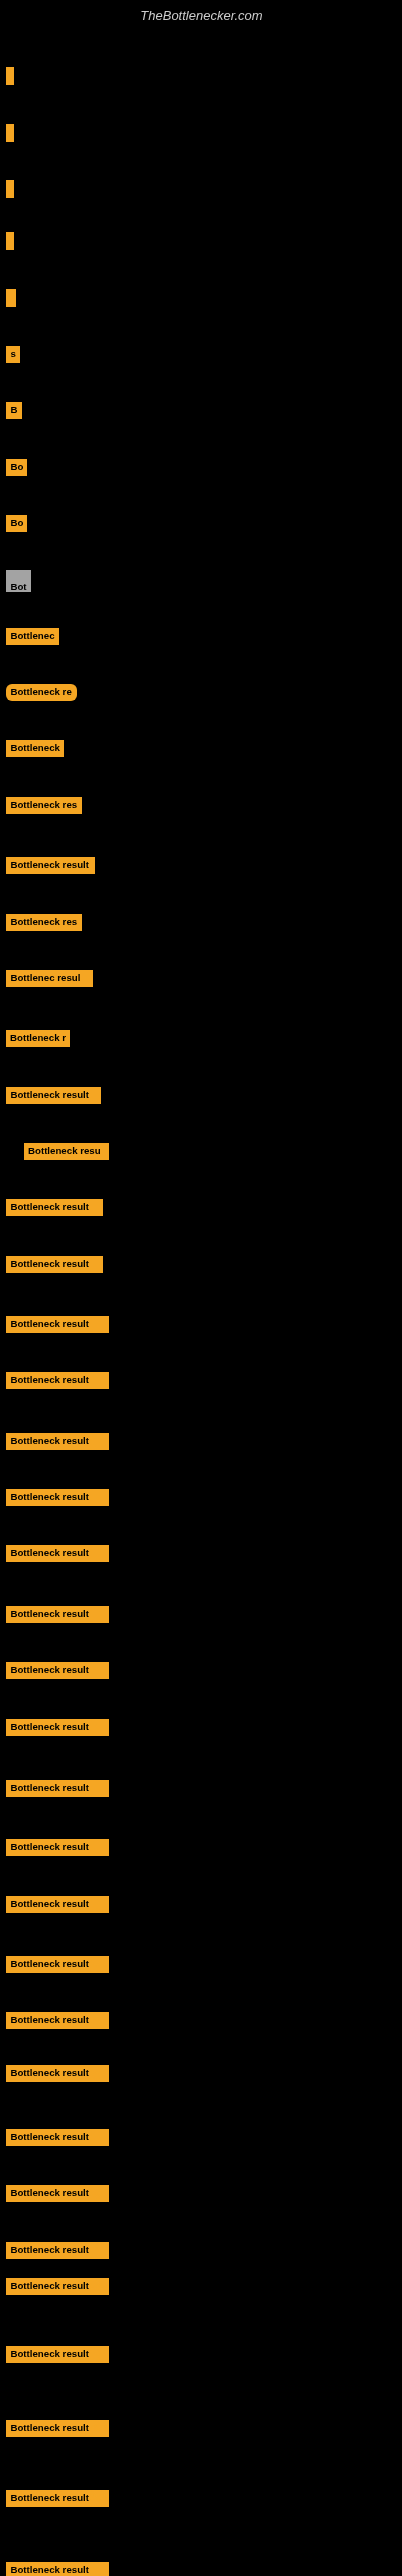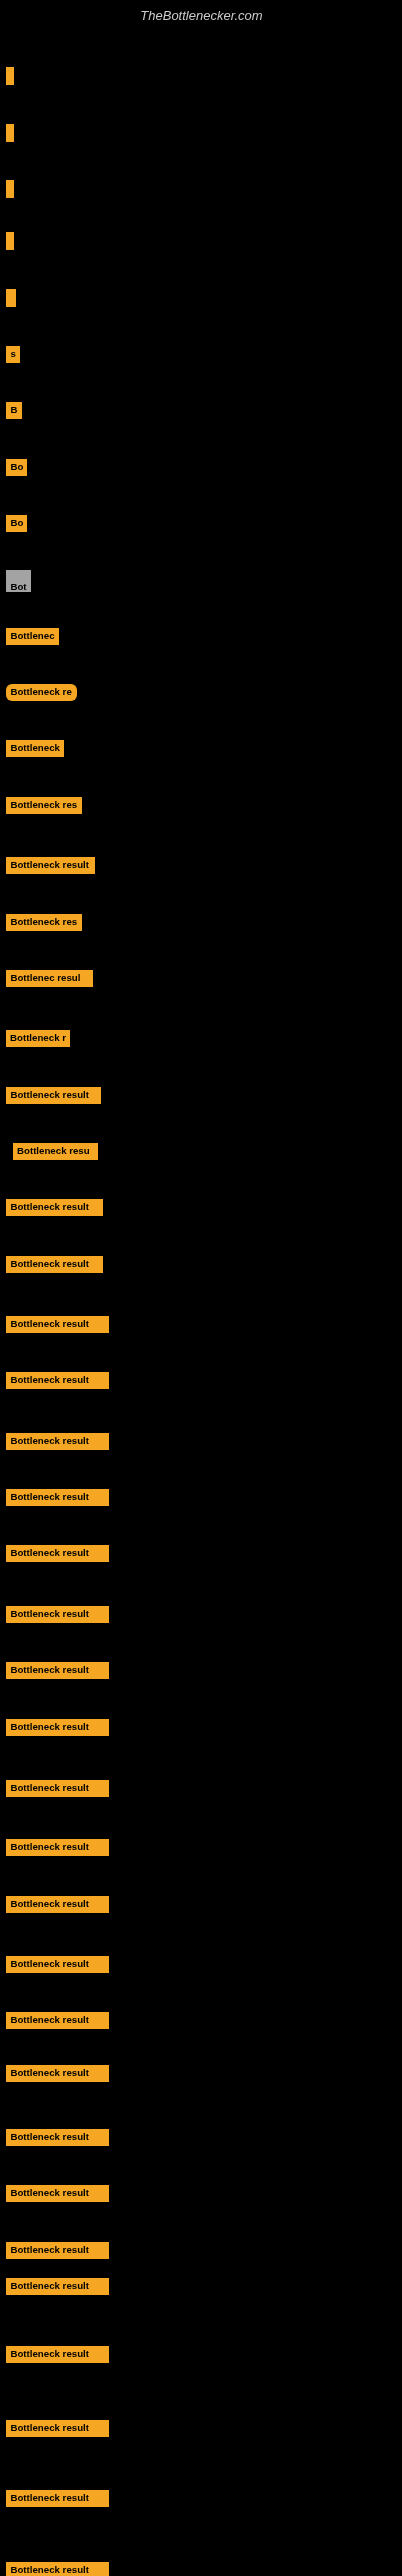--- a/index.html
+++ b/index.html
@@ -42,21 +42,21 @@
       <div style="position: absolute; top: 543px; left: 6.4px;"><span style="background-color: #a3a3a3; color: rgb(0, 0, 0); font-size: 9.7px; font-weight: bold; padding: 11px 4px; display: inline-block; min-width: 24px; height: 17.7px;">Bot</span></div>
       <div style="position: absolute; top: 600px; left: 6.4px;"><span style="background-color: rgb(245, 166, 35); color: rgb(0, 0, 0); font-size: 9.7px; font-weight: bold; padding: 2.4px 4px; display: inline-block; min-width: 47px; height: 17.7px;">Bottlenec</span></div>
       <div style="position: absolute; top: 656px; left: 6.4px;"><span style="background-color: rgb(245, 166, 35); color: rgb(0, 0, 0); font-size: 9.7px; font-weight: bold; padding: 2.4px 4px; display: inline-block; min-width: 71px; height: 17.7px; border-radius: 6px;">Bottleneck re</span></div>
       <div style="position: absolute; top: 712px; left: 6.4px;"><span style="background-color: rgb(245, 166, 35); color: rgb(0, 0, 0); font-size: 9.7px; font-weight: bold; padding: 2.4px 4px; display: inline-block; min-width: 55px; height: 17.7px;">Bottleneck</span></div>
       <div style="position: absolute; top: 769px; left: 6.4px;"><span style="background-color: rgb(245, 166, 35); color: rgb(0, 0, 0); font-size: 9.7px; font-weight: bold; padding: 2.4px 4px; display: inline-block; min-width: 76px; height: 17.7px;">Bottleneck res</span></div>
       <div style="position: absolute; top: 829px; left: 6.4px;"><span style="background-color: rgb(245, 166, 35); color: rgb(0, 0, 0); font-size: 9.7px; font-weight: bold; padding: 2.4px 4px; display: inline-block; min-width: 89px; height: 17.7px;">Bottleneck result</span></div>
       <div style="position: absolute; top: 886px; left: 6.4px;"><span style="background-color: rgb(245, 166, 35); color: rgb(0, 0, 0); font-size: 9.7px; font-weight: bold; padding: 2.4px 4px; display: inline-block; min-width: 76px; height: 17.7px;">Bottleneck res</span></div>
       <div style="position: absolute; top: 942px; left: 6.4px;"><span style="background-color: rgb(245, 166, 35); color: rgb(0, 0, 0); font-size: 9.7px; font-weight: bold; padding: 2.4px 4px; display: inline-block; min-width: 87px; height: 17.7px;">Bottlenec resul</span></div>
       <div style="position: absolute; top: 1002px; left: 6px;"><span style="background-color: rgb(245, 166, 35); color: rgb(0, 0, 0); font-size: 9.7px; font-weight: bold; padding: 2.4px 4px; display: inline-block; min-width: 63px; height: 17.7px;">Bottleneck r</span></div>
       <div style="position: absolute; top: 1059px; left: 6.4px;"><span style="background-color: rgb(245, 166, 35); color: rgb(0, 0, 0); font-size: 9.7px; font-weight: bold; padding: 2.4px 4px; display: inline-block; min-width: 95px; height: 17.7px;">Bottleneck result</span></div>
-      <div style="position: absolute; top: 1115px; left: 13px;"><span style="background-color: rgb(245, 166, 35); color: rgb(0, 0, 0); font-size: 9.7px; font-weight: bold; padding: 2.4px 4px; display: inline-block; min-width: 85px; height: 17.7px;">Bottleneck resu</span></div>
+      <div style="position: absolute; top: 1115px; left: 24px;"><span style="background-color: rgb(245, 166, 35); color: rgb(0, 0, 0); font-size: 9.7px; font-weight: bold; padding: 2.4px 4px; display: inline-block; min-width: 85px; height: 17.7px;">Bottleneck resu</span></div>
       <div style="position: absolute; top: 1171px; left: 6.4px;"><span style="background-color: rgb(245, 166, 35); color: rgb(0, 0, 0); font-size: 9.7px; font-weight: bold; padding: 2.4px 4px; display: inline-block; min-width: 97px; height: 17.7px;">Bottleneck result</span></div>
       <div style="position: absolute; top: 1228px; left: 6.4px;"><span style="background-color: rgb(245, 166, 35); color: rgb(0, 0, 0); font-size: 9.7px; font-weight: bold; padding: 2.4px 4px; display: inline-block; min-width: 97px; height: 17.7px;">Bottleneck result</span></div>
       <div style="position: absolute; top: 1288px; left: 6.4px;"><span style="background-color: rgb(245, 166, 35); color: rgb(0, 0, 0); font-size: 9.7px; font-weight: bold; padding: 2.4px 4px; display: inline-block; min-width: 103px; height: 17.7px;">Bottleneck result</span></div>
       <div style="position: absolute; top: 1344px; left: 6.4px;"><span style="background-color: rgb(245, 166, 35); color: rgb(0, 0, 0); font-size: 9.7px; font-weight: bold; padding: 2.4px 4px; display: inline-block; min-width: 103px; height: 17.7px;">Bottleneck result</span></div>
       <div style="position: absolute; top: 1405px; left: 6.4px;"><span style="background-color: rgb(245, 166, 35); color: rgb(0, 0, 0); font-size: 9.7px; font-weight: bold; padding: 2.4px 4px; display: inline-block; min-width: 103px; height: 17.7px;">Bottleneck result</span></div>
       <div style="position: absolute; top: 1461px; left: 6.4px;"><span style="background-color: rgb(245, 166, 35); color: rgb(0, 0, 0); font-size: 9.7px; font-weight: bold; padding: 2.4px 4px; display: inline-block; min-width: 103px; height: 17.7px;">Bottleneck result</span></div>
       <div style="position: absolute; top: 1517px; left: 6.4px;"><span style="background-color: rgb(245, 166, 35); color: rgb(0, 0, 0); font-size: 9.7px; font-weight: bold; padding: 2.4px 4px; display: inline-block; min-width: 103px; height: 17.7px;">Bottleneck result</span></div>
       <div style="position: absolute; top: 1578px; left: 6.4px;"><span style="background-color: rgb(245, 166, 35); color: rgb(0, 0, 0); font-size: 9.7px; font-weight: bold; padding: 2.4px 4px; display: inline-block; min-width: 103px; height: 17.7px;">Bottleneck result</span></div>
       <div style="position: absolute; top: 1634px; left: 6.4px;"><span style="background-color: rgb(245, 166, 35); color: rgb(0, 0, 0); font-size: 9.7px; font-weight: bold; padding: 2.4px 4px; display: inline-block; min-width: 103px; height: 17.7px;">Bottleneck result</span></div>
       <div style="position: absolute; top: 1691px; left: 6.4px;"><span style="background-color: rgb(245, 166, 35); color: rgb(0, 0, 0); font-size: 9.7px; font-weight: bold; padding: 2.4px 4px; display: inline-block; min-width: 103px; height: 17.7px;">Bottleneck result</span></div>

